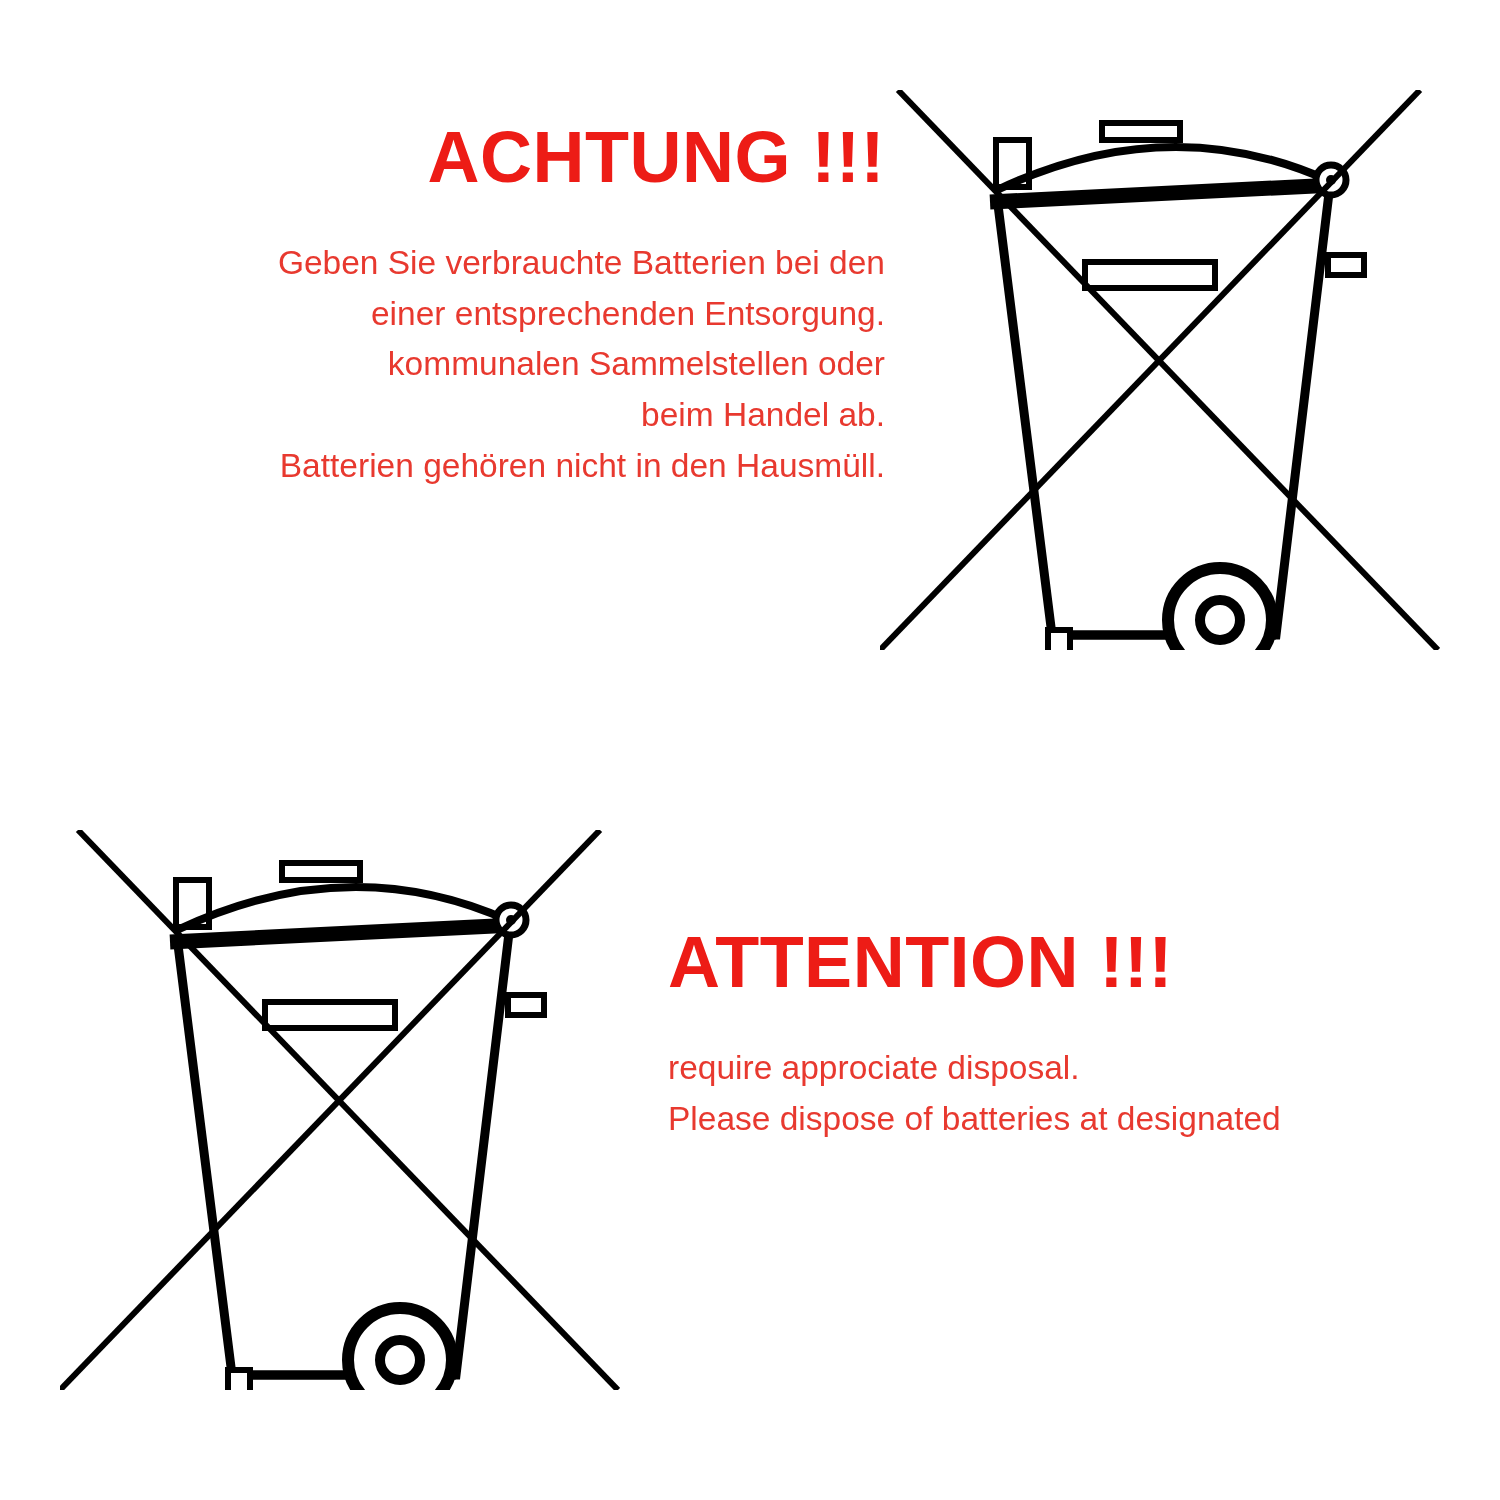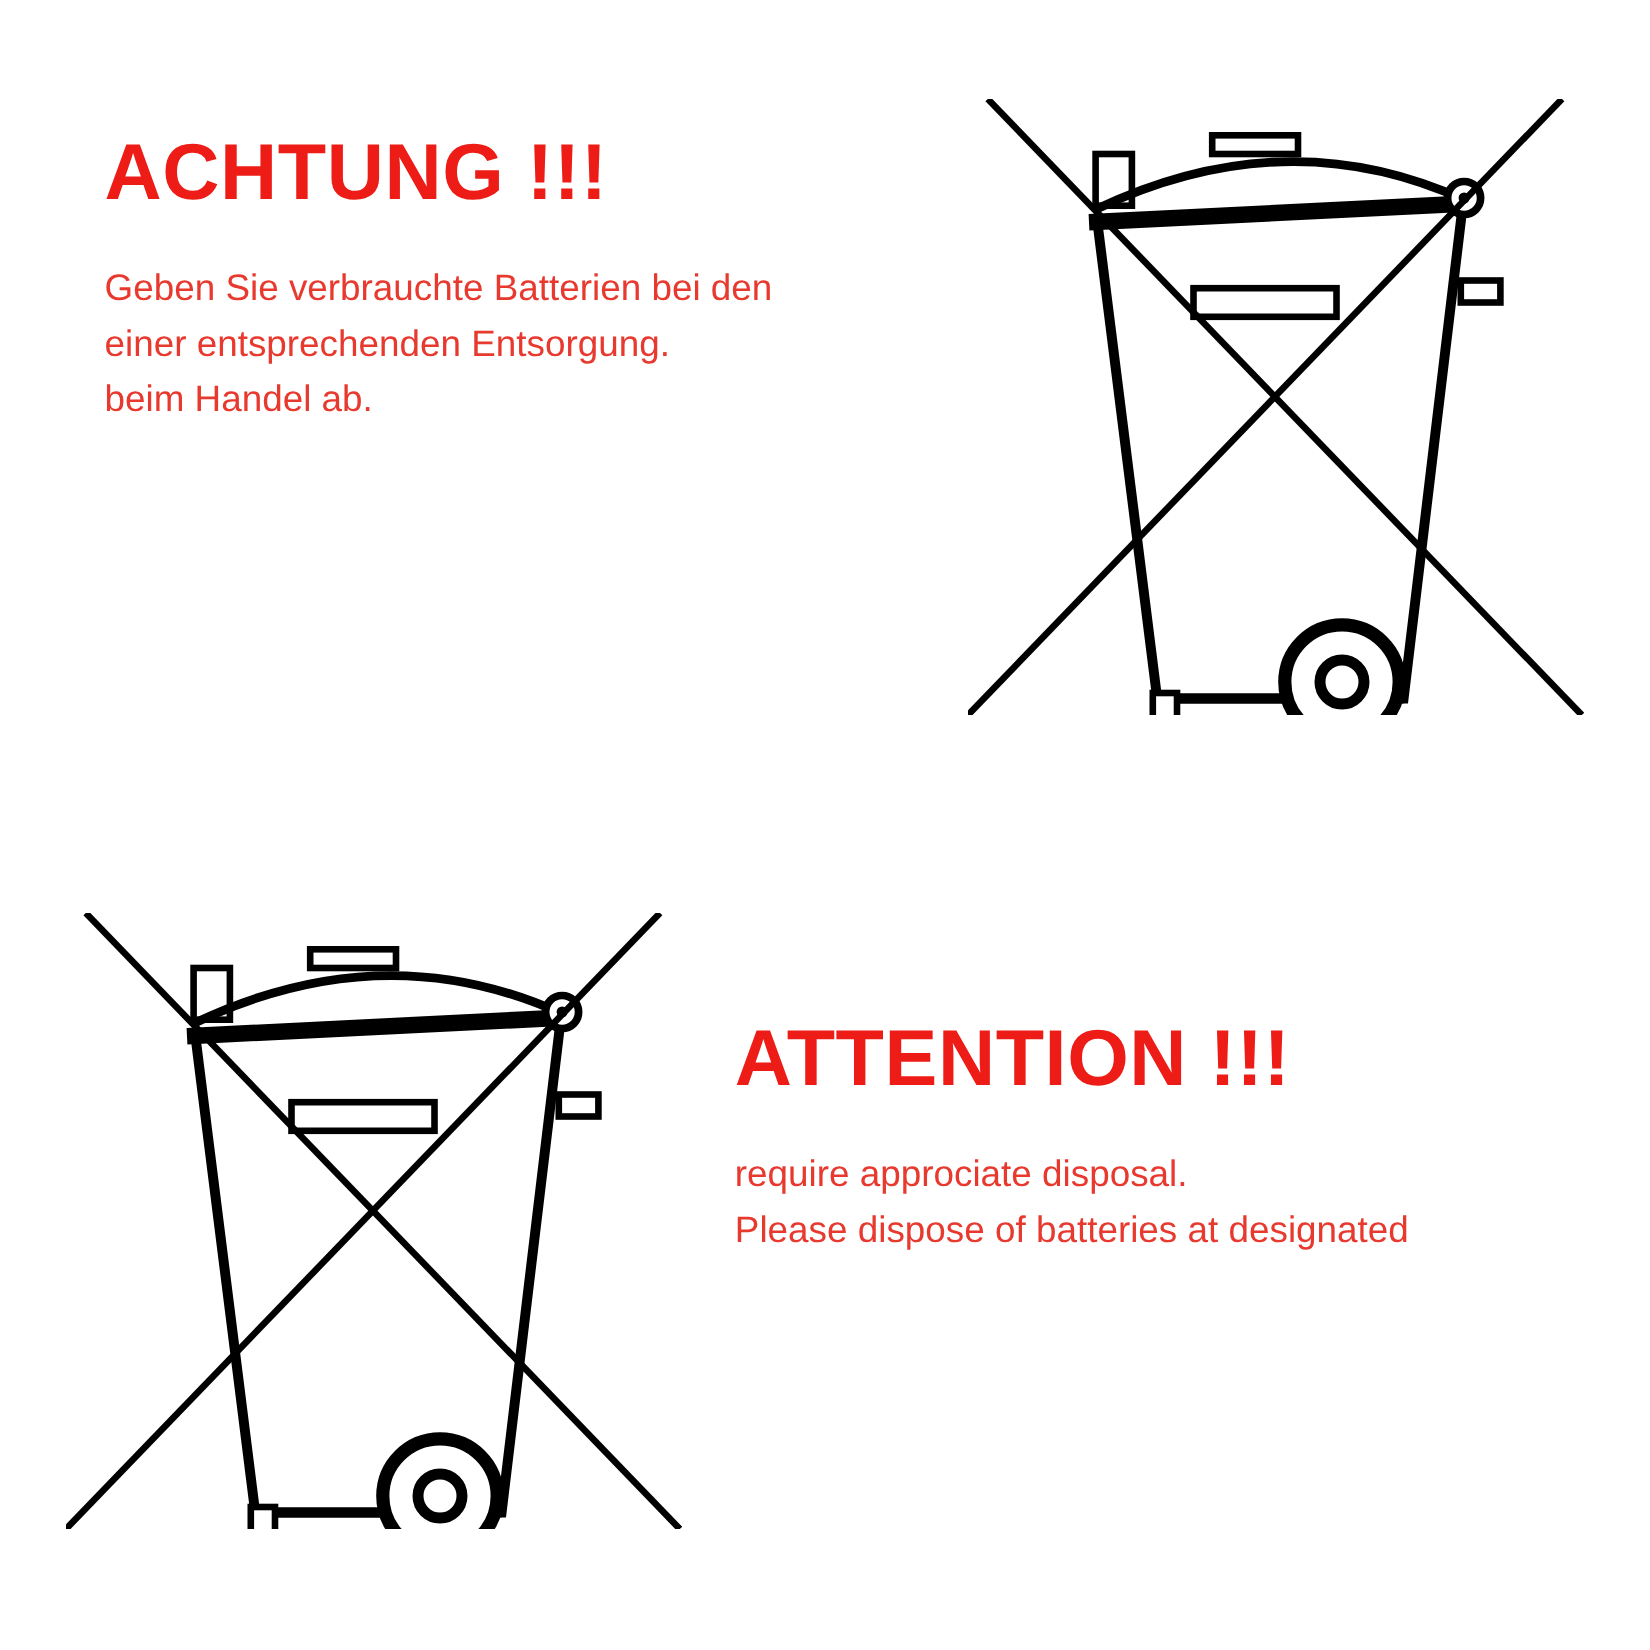--- a/index.html
+++ b/index.html
@@ -10,20 +10,21 @@
   body {
     width: 1500px;
     height: 1500px;
     position: relative;
     font-family: "Liberation Sans", sans-serif;
     overflow: hidden;
   }
   .panel {
     position: absolute;
     display: flex;
+    text-align: right;
   }
   
   #panel-de {
     left: 0;
     top: 0;
     width: 1500px;
     height: 720px;
   }
   #text-de {
     position: absolute;
@@ -83,21 +84,23 @@
 </style>
 </head>
 <body>
 
 <section class="panel" id="panel-de">
 
   <div id="text-de">
     <h1 class="heading">ACHTUNG !!!</h1>
     <div class="body-line">Geben Sie verbrauchte Batterien bei den</div>
     <div class="body-line">einer entsprechenden Entsorgung.</div>
+    <div class="body-line">kommunalen Sammelstellen oder</div>
     <div class="body-line">beim Handel ab.</div>
+    <div class="body-line">Batterien gehören nicht in den Hausmüll.</div>
   </div>
 
   <div id="icon-de">
     <svg viewBox="0 0 560 560" width="560" height="560" fill="none" stroke="#000000" stroke-width="7">
 
       <rect x="222" y="33" width="78" height="17" fill="#ffffff" stroke="#000000" stroke-width="6"></rect>
 
       <rect x="116" y="50" width="33" height="47" fill="#ffffff" stroke="#000000" stroke-width="6"></rect>
 
       <path d="M117 100 Q 290 18 452 92" stroke="#000000" stroke-width="8" fill="none"></path>

